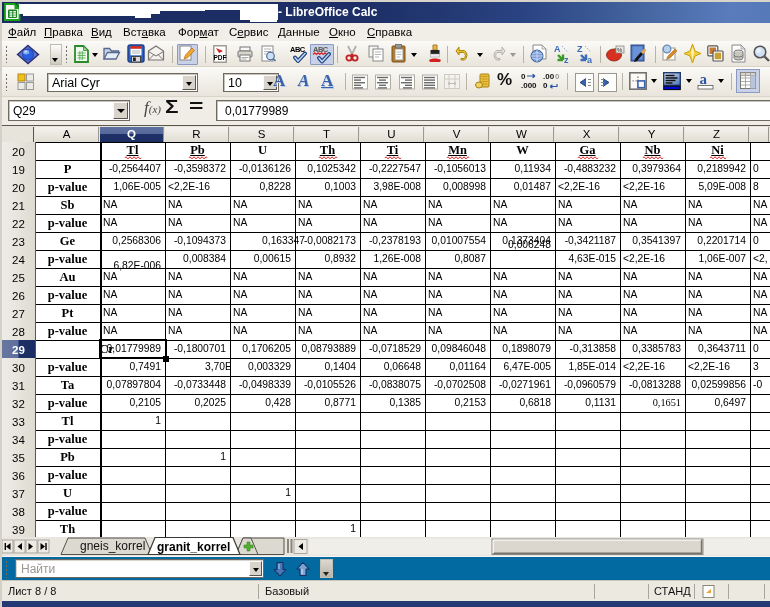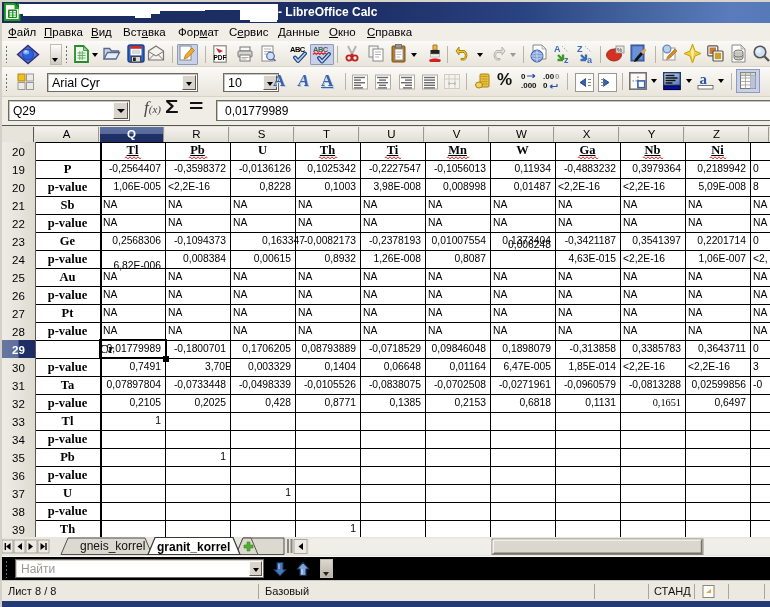--- a/index.html
+++ b/index.html
@@ -77,21 +77,21 @@
 
 
 
 
 
 
 
 
 
 
-#findbar { position:absolute; left:2px; top:556px; width:768px; height:24px; background:#000000; border-top:1px solid #f8f6f2; }
+#findbar { position:absolute; left:2px; top:556px; width:768px; height:24px; background:#0369a1; border-top:1px solid #f8f6f2; }
 #find_in { position:absolute; left:13px; top:2px; width:249px; height:19px; background:#fff; border:1px solid #6e6a62; box-shadow:inset 1px 1px 0 #d8d4cb; }
 #find_in .ph { position:absolute; left:5px; top:2px; font-size:12px; color:#9a9792; }
 #find_in .btn { position:absolute; right:1px; top:1px; bottom:1px; width:13px; background:#d8d4cb; border-top:1px solid #fbfaf7; border-left:1px solid #fbfaf7; border-bottom:1px solid #5a564e; border-right:1px solid #5a564e; }
 #find_in .btn:after { content:""; position:absolute; left:2.5px; top:6px; width:0; height:0; border-left:3.5px solid transparent; border-right:3.5px solid transparent; border-top:4px solid #000; }
 
 
 #statusbar { position:absolute; left:0px; top:580px; width:770px; height:21px; background:#ece9e1; border-top:1px solid #c9c5bc; }
 #statusbar .t { position:absolute; top:4px; font-size:11px; color:#111; }
 #statusbar .sp { position:absolute; top:3px; width:1px; height:15px; background:#aaa69d; }
 #bottombar { position:absolute; left:0; top:601px; width:770px; height:6px; background:#24367004; background:#233a74; }

